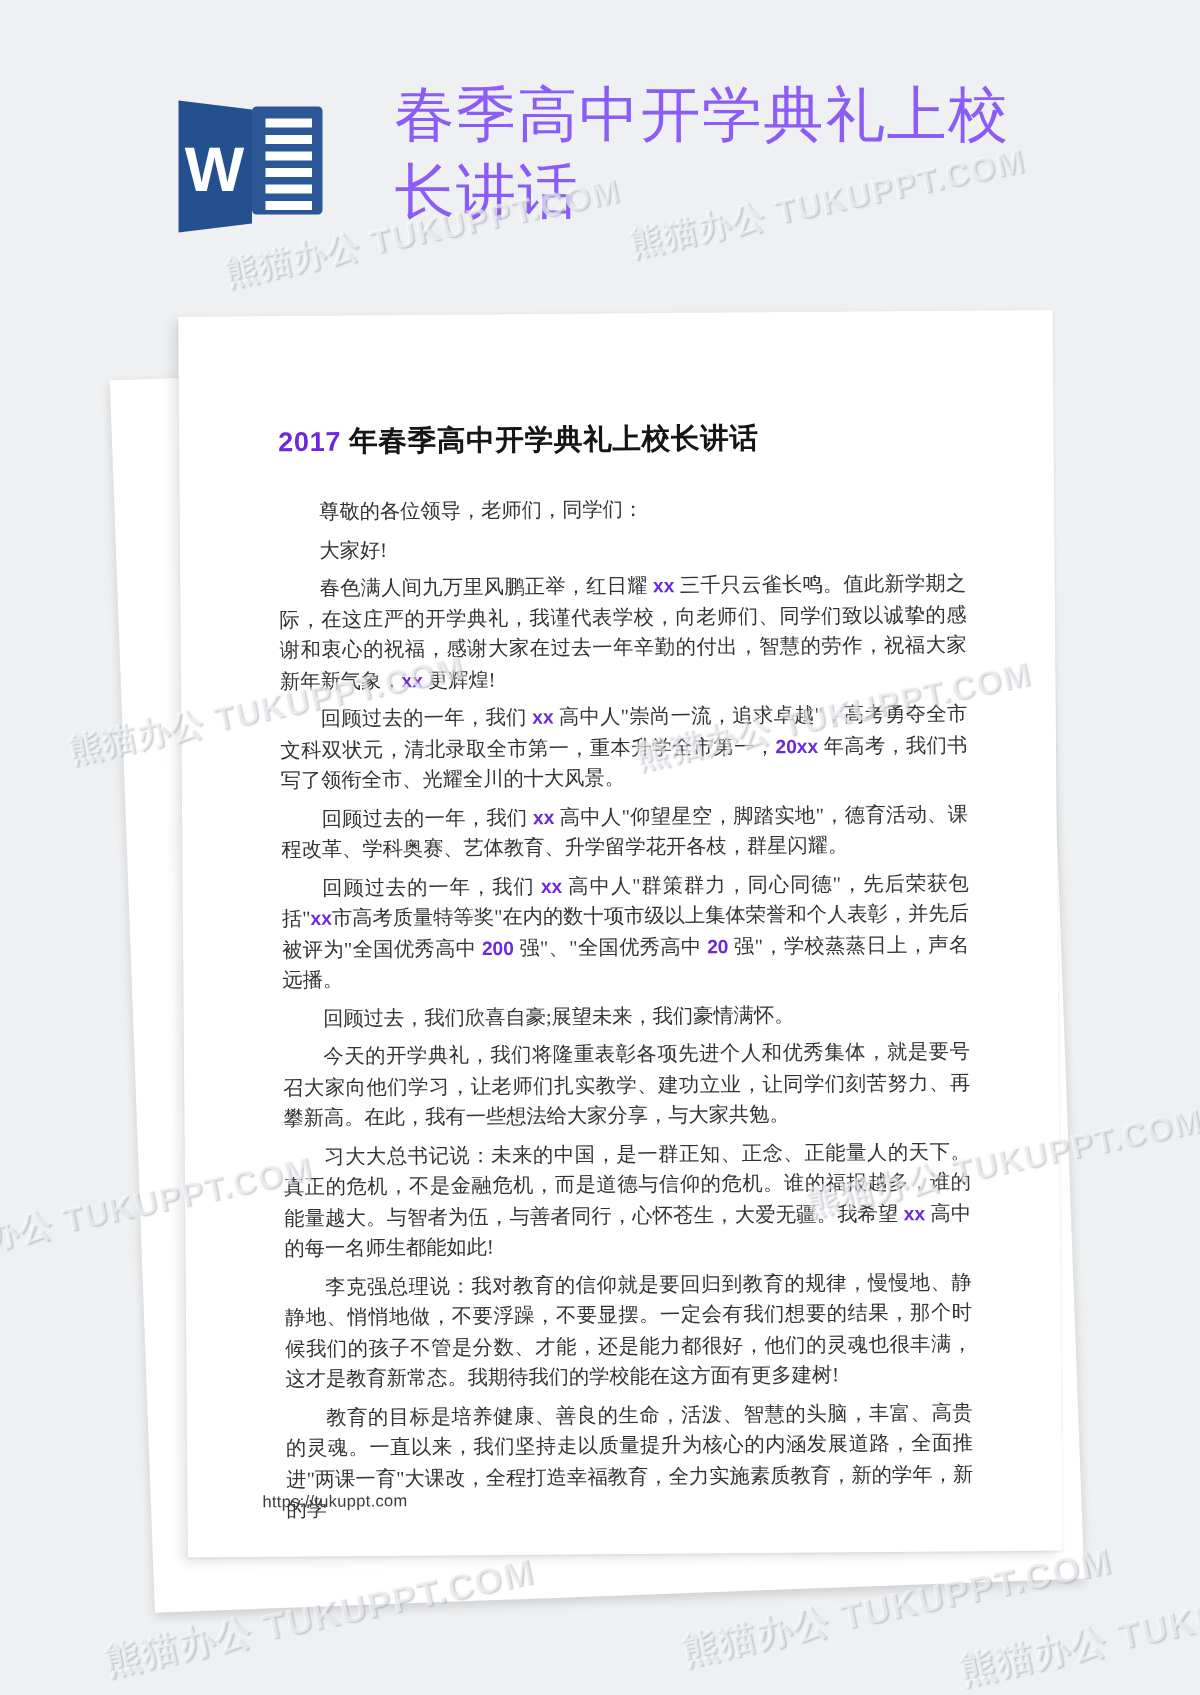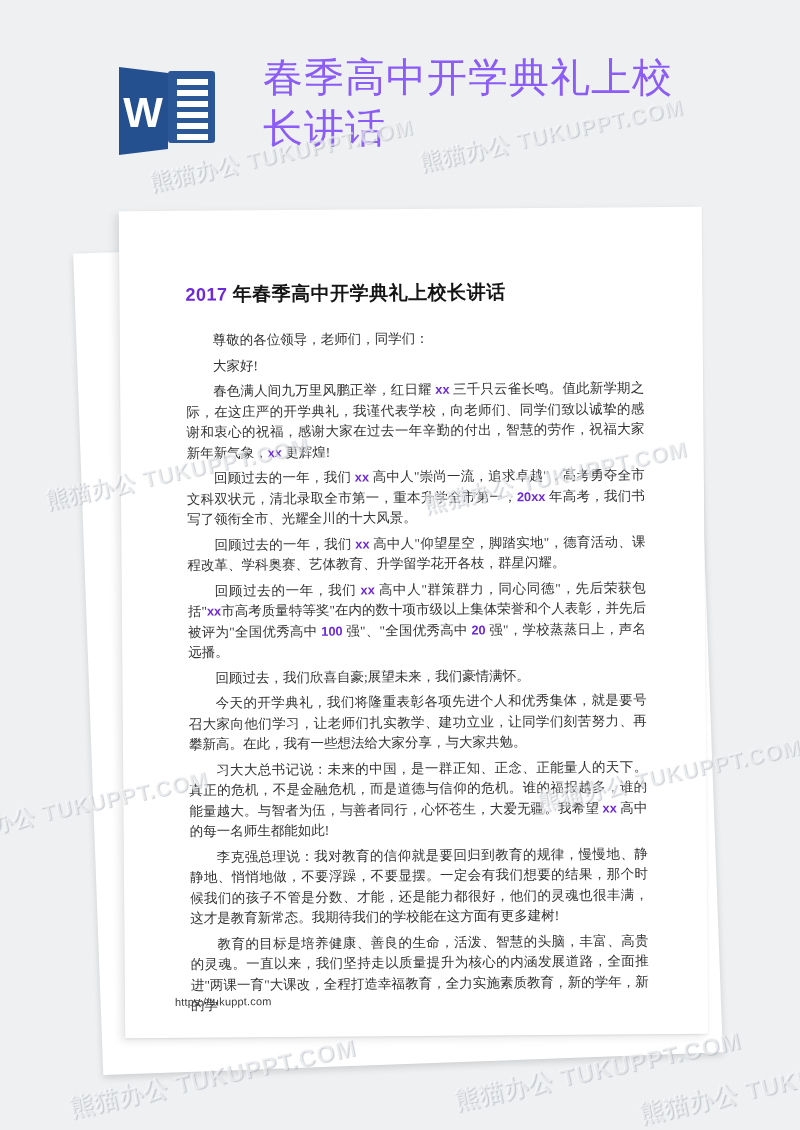--- a/index.html
+++ b/index.html
@@ -81,21 +81,21 @@
   <div class="back-sheet"></div>
 
   <div class="doc-page">
     <h2 class="doc-title mix"><span class="lat">2017</span> 年春季高中开学典礼上校长讲话</h2>
     <div>
         <p class="para mix">尊敬的各位领导，老师们，同学们：</p>
         <p class="para mix">大家好!</p>
         <p class="para mix">春色满人间九万里风鹏正举，红日耀 <span class="lat">xx</span> 三千只云雀长鸣。值此新学期之际，在这庄严的开学典礼，我谨代表学校，向老师们、同学们致以诚挚的感谢和衷心的祝福，感谢大家在过去一年辛勤的付出，智慧的劳作，祝福大家新年新气象，<span class="lat">xx</span> 更辉煌!</p>
         <p class="para mix">回顾过去的一年，我们 <span class="lat">xx</span> 高中人"崇尚一流，追求卓越"，高考勇夺全市文科双状元，清北录取全市第一，重本升学全市第一，<span class="lat">20xx</span> 年高考，我们书写了领衔全市、光耀全川的十大风景。</p>
         <p class="para mix">回顾过去的一年，我们 <span class="lat">xx</span> 高中人"仰望星空，脚踏实地"，德育活动、课程改革、学科奥赛、艺体教育、升学留学花开各枝，群星闪耀。</p>
-        <p class="para mix">回顾过去的一年，我们 <span class="lat">xx</span> 高中人"群策群力，同心同德"，先后荣获包括"<span class="lat">xx</span>市高考质量特等奖"在内的数十项市级以上集体荣誉和个人表彰，并先后被评为"全国优秀高中 <span class="lat">100</span> 强"、"全国优秀高中 <span class="lat">20</span> 强"，学校蒸蒸日上，声名远播。</p>
+        <p class="para mix">回顾过去的一年，我们 <span class="lat">xx</span> 高中人"群策群力，同心同德"，先后荣获包括"<span class="lat">xx</span>市高考质量特等奖"在内的数十项市级以上集体荣誉和个人表彰，并先后被评为"全国优秀高中 <span class="lat">200</span> 强"、"全国优秀高中 <span class="lat">20</span> 强"，学校蒸蒸日上，声名远播。</p>
         <p class="para mix">回顾过去，我们欣喜自豪;展望未来，我们豪情满怀。</p>
         <p class="para mix">今天的开学典礼，我们将隆重表彰各项先进个人和优秀集体，就是要号召大家向他们学习，让老师们扎实教学、建功立业，让同学们刻苦努力、再攀新高。在此，我有一些想法给大家分享，与大家共勉。</p>
         <p class="para mix">习大大总书记说：未来的中国，是一群正知、正念、正能量人的天下。真正的危机，不是金融危机，而是道德与信仰的危机。谁的福报越多，谁的能量越大。与智者为伍，与善者同行，心怀苍生，大爱无疆。我希望 <span class="lat">xx</span> 高中的每一名师生都能如此!</p>
         <p class="para mix">李克强总理说：我对教育的信仰就是要回归到教育的规律，慢慢地、静静地、悄悄地做，不要浮躁，不要显摆。一定会有我们想要的结果，那个时候我们的孩子不管是分数、才能，还是能力都很好，他们的灵魂也很丰满，这才是教育新常态。我期待我们的学校能在这方面有更多建树!</p>
         <p class="para mix">教育的目标是培养健康、善良的生命，活泼、智慧的头脑，丰富、高贵的灵魂。一直以来，我们坚持走以质量提升为核心的内涵发展道路，全面推进"两课一育"大课改，全程打造幸福教育，全力实施素质教育，新的学年，新的学</p>
       </div>
     <div class="footer-link">https://tukuppt.com</div>
   </div>
 
   <div class="wm" style="left:150px;top:168px;">熊猫办公 TUKUPPT.COM</div>

